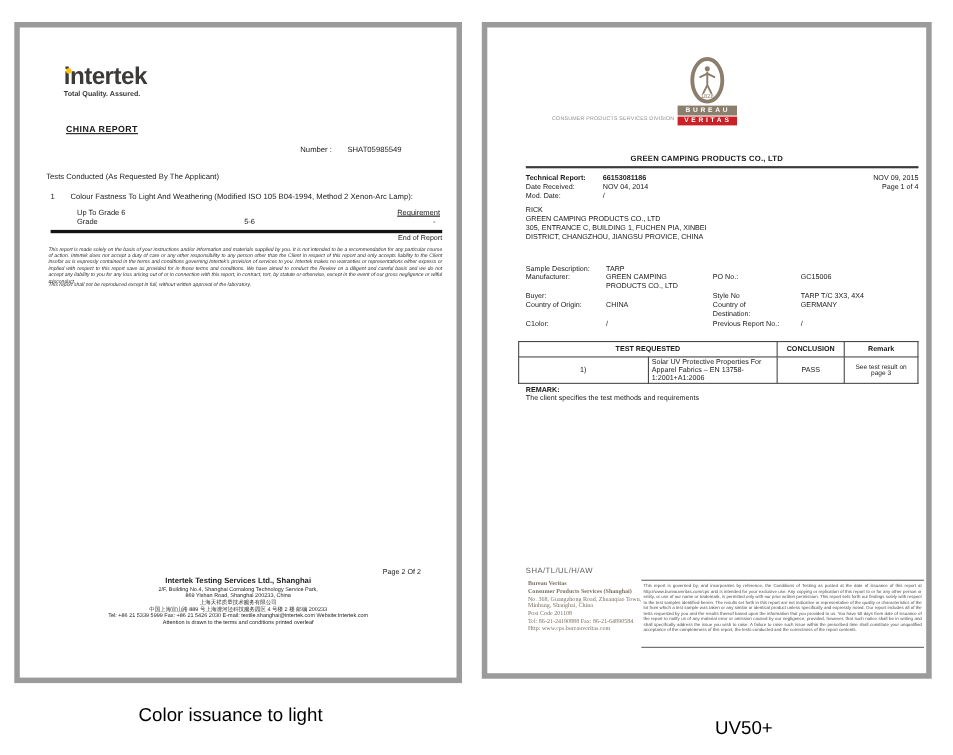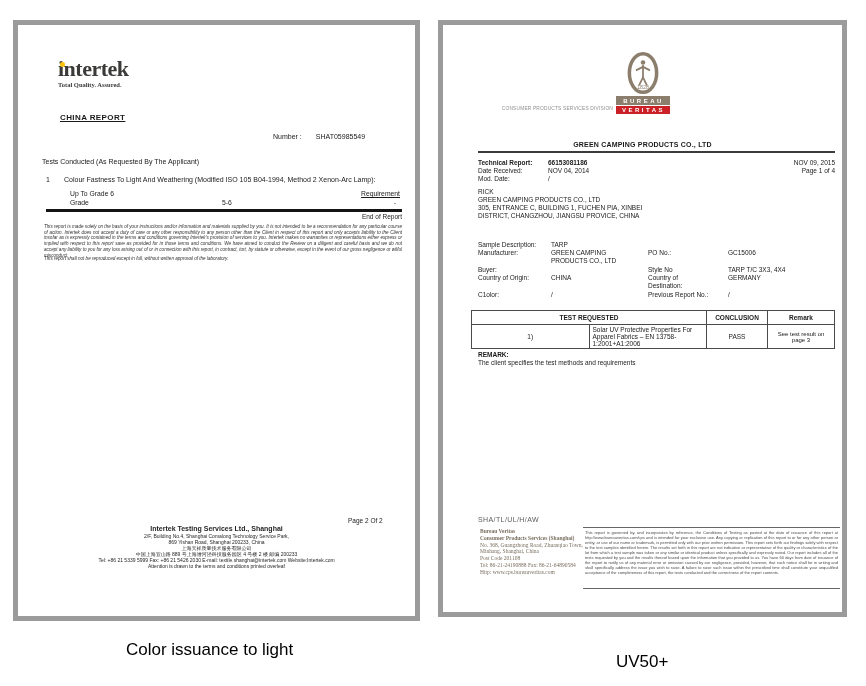--- a/index.html
+++ b/index.html
@@ -7,21 +7,21 @@
     width:866px;height:686px;position:relative;background:#ffffff;
     font-family:"Liberation Sans",sans-serif;color:#1a1a1a;
     -webkit-font-smoothing:antialiased;
   }
   .abs{position:absolute;}
   .doc-frame{position:absolute;border:5px solid #9b9b9b;background:#fff;overflow:hidden;}
   #doc-left{left:13px;top:20px;width:397px;height:591px;}
   #doc-right{left:438px;top:20px;width:399px;height:587px;}
 
   
-  .itk-logo{left:40px;top:33px;font-family:Liberation Serif, serif;}
+  .itk-logo{left:40px;top:33px;}
   .itk-word{font-weight:bold;font-size:22px;letter-spacing:-0.5px;color:#3b3a39;position:relative;display:inline-block;line-height:22px;}
   .itk-dot{position:absolute;left:1.5px;top:3.5px;width:5px;height:5px;border-radius:45%;background:#ffc20e;}
   .itk-tagline{font-size:6.5px;font-weight:bold;color:#3b3a39;margin-top:1px;}
   .itk-title{left:42px;top:88px;font-size:8px;font-weight:bold;text-decoration:underline;letter-spacing:.4px;}
   .itk-number{left:255px;top:108px;font-size:7px;}
   .itk-number b{font-weight:normal;margin-left:14px;}
   .itk-tests{left:24px;top:133px;font-size:7px;}
   .itk-item{left:28px;top:151px;font-size:7px;width:360px;}
   .itk-item .no{display:inline-block;width:18px;}
   .grade-wrap{left:52px;top:165px;width:330px;font-size:6.8px;}
@@ -67,21 +67,21 @@
   .bv-remark-t{left:35px;top:334px;font-size:6.5px;}
   .bv-ref{left:35px;top:491px;font-size:7px;color:#5c5c5c;letter-spacing:.4px;}
   .bv-office{left:37px;top:503px;font-family:"Liberation Serif",serif;font-size:5.5px;line-height:6.8px;color:#7a6f60;}
   .bv-office .b{font-weight:bold;}
   .bv-legal{left:140px;top:502px;width:253px;height:56px;border-top:1px solid #666;border-bottom:1px solid #666;
     padding:2px 2px;font-size:4px;line-height:5px;color:#4a4a4a;text-align:justify;overflow:hidden;}
 
   
   .caption{position:absolute;font-size:17px;color:#000;}
   #cap-left{left:126px;top:640px;}
-  #cap-right{left:616px;top:652px;}
+  #cap-right{left:650px;top:652px;}
 </style>
 </head>
 <body>
 
 <div class="doc-frame" id="doc-left">
 
   <div class="abs itk-logo">
     <span class="itk-word">
       <span>intertek</span>
       <span class="itk-dot"></span>

